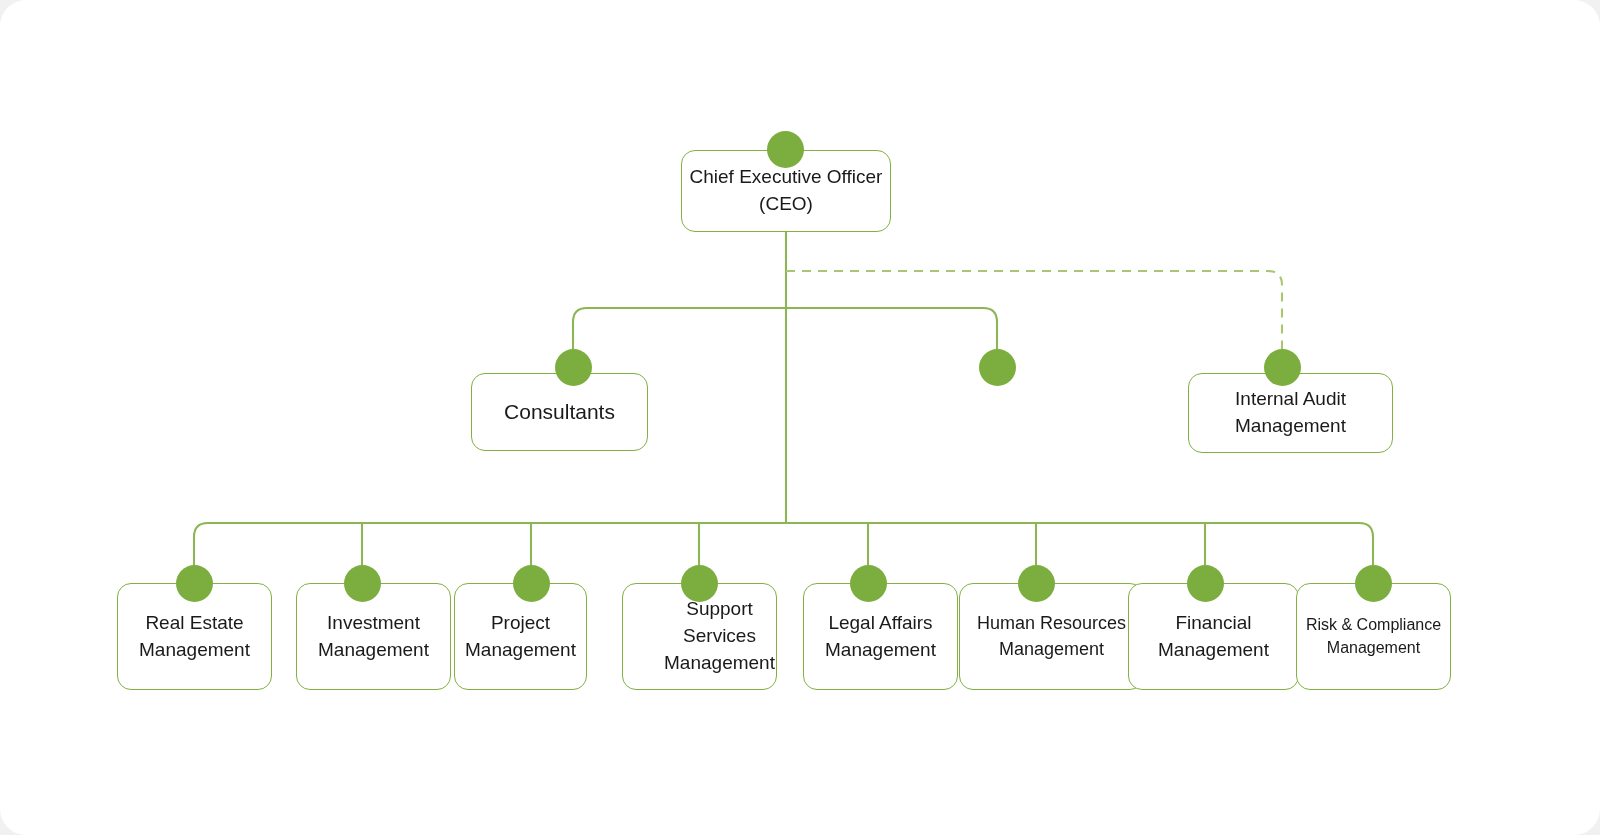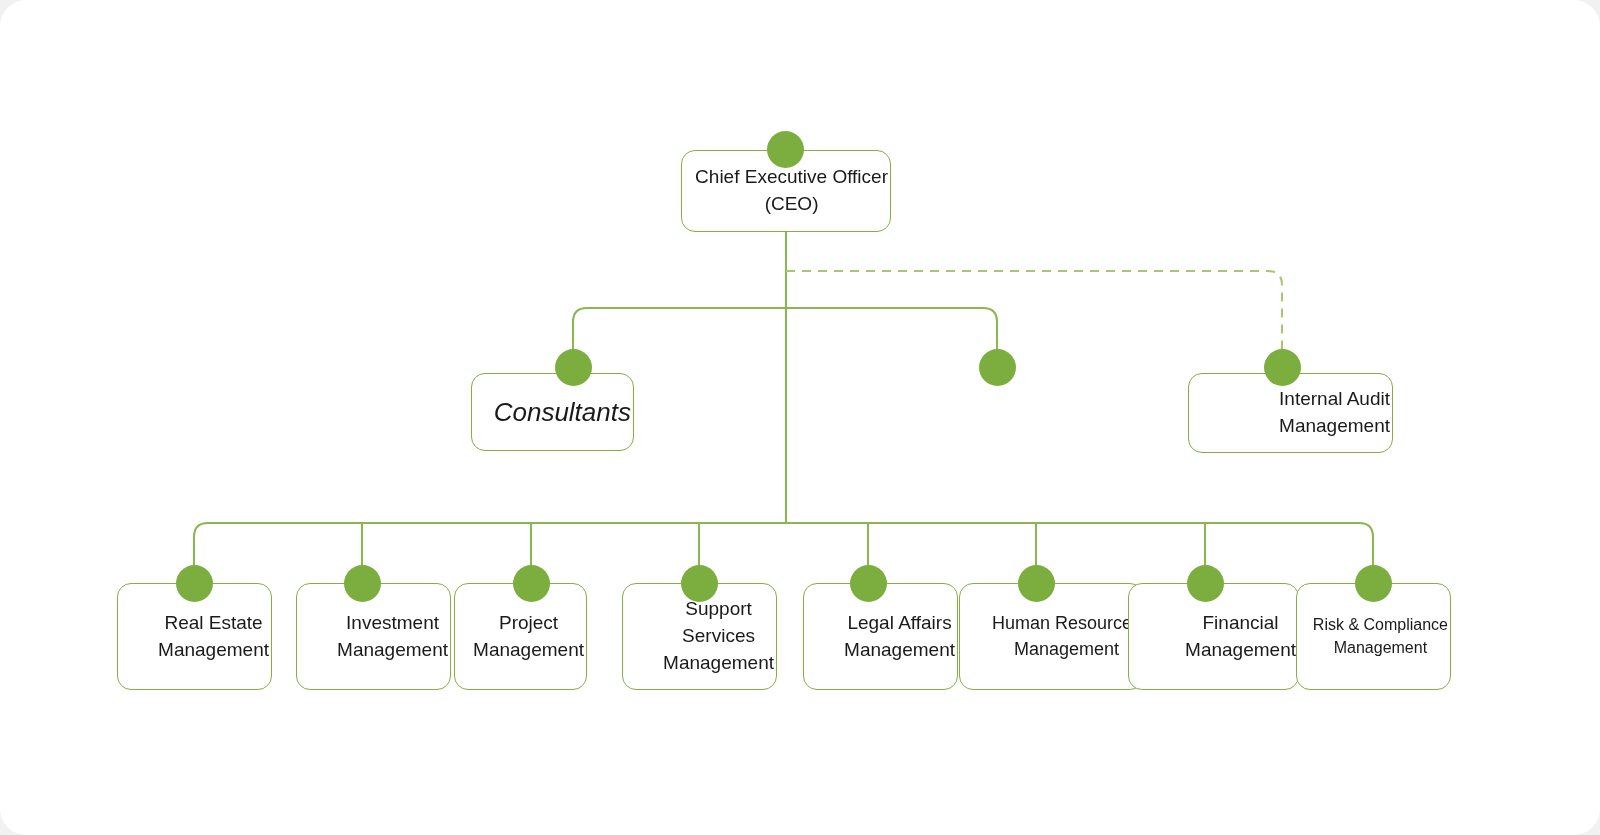--- a/index.html
+++ b/index.html
@@ -28,21 +28,21 @@
     height: 835px;
   }
   .node {
     position: absolute;
     box-sizing: border-box;
     background: #ffffff;
     border: 1.4px solid #82b043;
     border-radius: 14px;
     display: flex;
     align-items: center;
-    justify-content: flex-end;
+    justify-content: center;
     text-align: center;
     color: #1a1a1a;
     line-height: 1.42;
     z-index: 3;
   }
   .node .label {
     display: block;
     white-space: pre-line;
     padding: 0 2px;
   }
@@ -81,21 +81,21 @@
       <path d="M 786 271 L 1268 271 Q 1282 271 1282 285 L 1282 357"></path>
     </g>
   </svg>
 
   <div class="node" style="left:681px; top:150px; width:210px; height:82px; font-size:19px;">
     <span class="label">Chief Executive Officer
 (CEO)</span>
   </div>
   <div class="node-knob" style="left:767px; top:131px;"></div>
 
-  <div class="node" style="left:471px; top:373px; width:163px; height:78px; font-size:26px;font-style:italic;">
+  <div class="node" style="left:471px; top:373px; width:177px; height:78px; font-size:21px;">
     <span class="label">Consultants</span>
   </div>
   <div class="node-knob" style="left:555px; top:349px;"></div>
 
   <div class="node-knob" style="left:979px; top:349px;"></div>
 
   <div class="node" style="left:1180px; top:373px; width:205px; height:80px; font-size:19px;margin-left:8px;">
     <span class="label">Internal Audit
 Management</span>
   </div>

